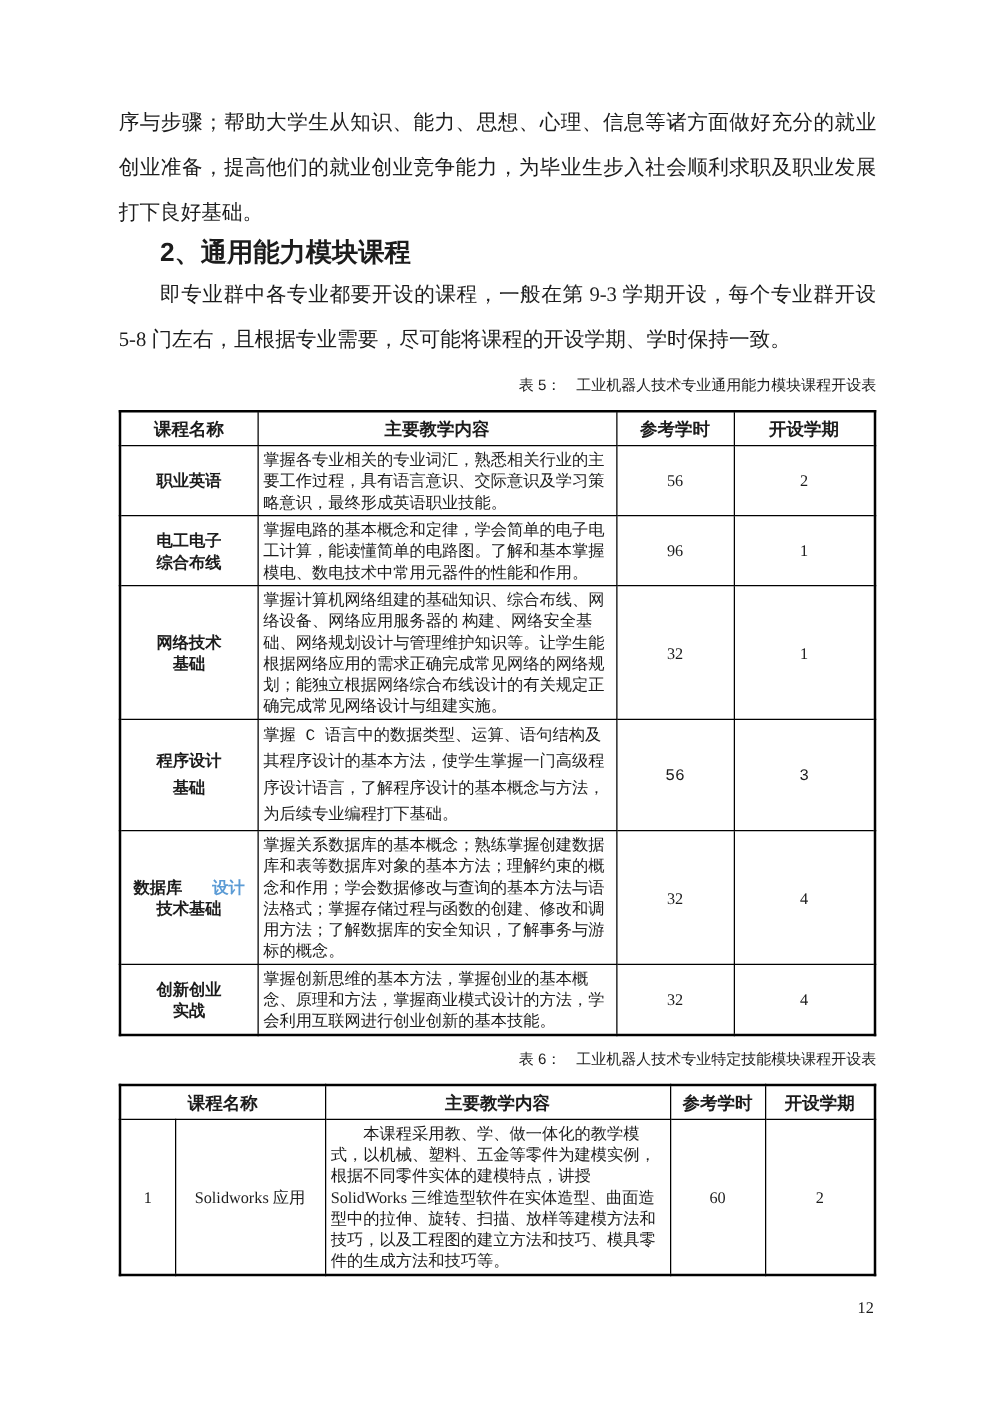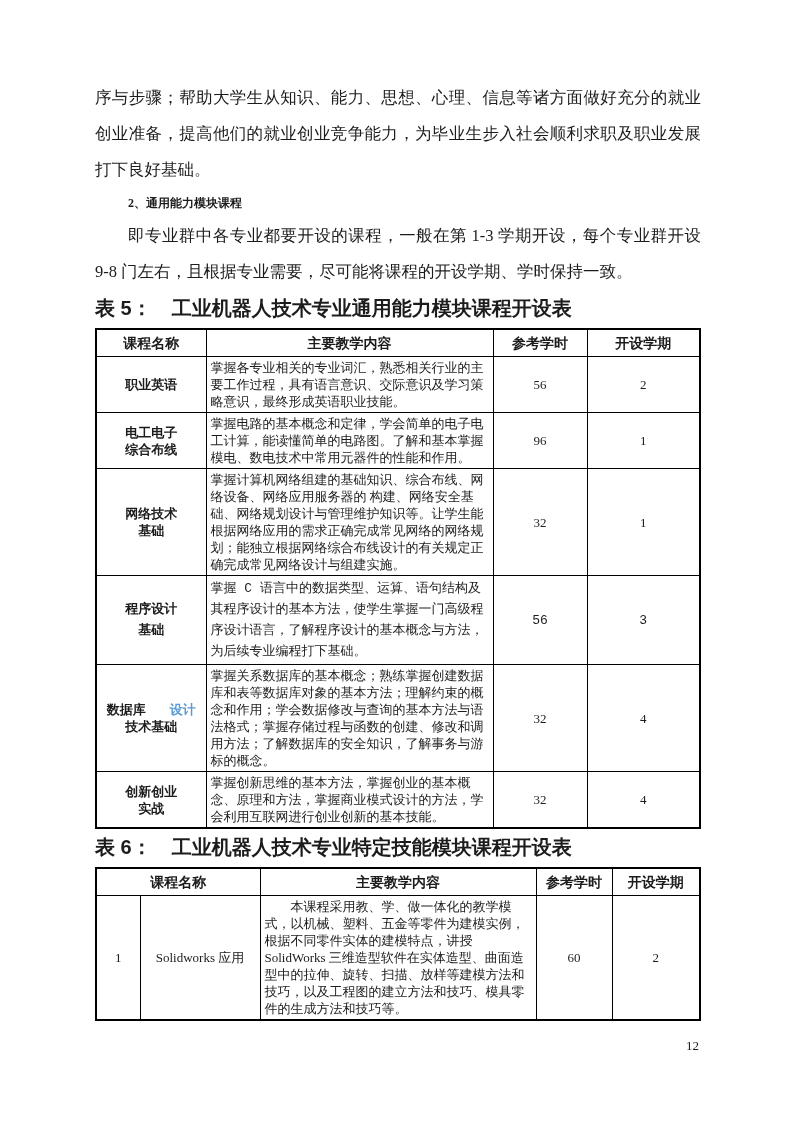--- a/index.html
+++ b/index.html
@@ -13,28 +13,28 @@
   }
   .content { position:absolute; left:95px; top:80px; width:606px; }
 
   .body-text {
     font-size:16.5px; line-height:36px;
     text-align:justify; margin:0;
   }
   .indent { text-indent:2em; }
 
   .sec-heading {
-    font-family:Liberation Serif, serif;
-    font-weight:bold; font-size:12px; line-height:26px;
+    font-family:Liberation Sans, sans-serif;
+    font-weight:bold; font-size:21px; line-height:26px;
     margin:2px 0 2px 33px;
   }
   .tbl-caption {
     font-family:"Liberation Sans","DejaVu Sans",sans-serif;
-    font-weight:bold; font-size:20px; line-height:22px;
-    text-align:left; margin:7px 0 9px 0;
+    font-weight:normal; font-size:12px; line-height:22px;
+    text-align:right; margin:7px 0 9px 0;
   }
 
   table.course {
     width:100%; border-collapse:collapse; table-layout:fixed;
     border:2px solid #000;
   }
   table.course th, table.course td {
     border:1px solid #000;
     font-size:13px; line-height:17px;
     padding:2px 4px;
@@ -68,21 +68,21 @@
 </head>
 <body>
 
 <div class="page">
   <div class="content">
 
     <p class="body-text">序与步骤；帮助大学生从知识、能力、思想、心理、信息等诸方面做好充分的就业创业准备，提高他们的就业创业竞争能力，为毕业生步入社会顺利求职及职业发展打下良好基础。</p>
 
     <div class="sec-heading">2、通用能力模块课程</div>
 
-    <p class="body-text indent">即专业群中各专业都要开设的课程，一般在第 1-3 学期开设，每个专业群开设 9-8 门左右，且根据专业需要，尽可能将课程的开设学期、学时保持一致。</p>
+    <p class="body-text indent">即专业群中各专业都要开设的课程，一般在第 9-3 学期开设，每个专业群开设 5-8 门左右，且根据专业需要，尽可能将课程的开设学期、学时保持一致。</p>
 
     <div class="tbl-caption">表 5：　工业机器人技术专业通用能力模块课程开设表</div>
 
     <table class="course">
       <colgroup>
         <col style="width:110px">
           <col style="width:287px">
           <col style="width:94px">
           <col style="width:113px">
       </colgroup>

